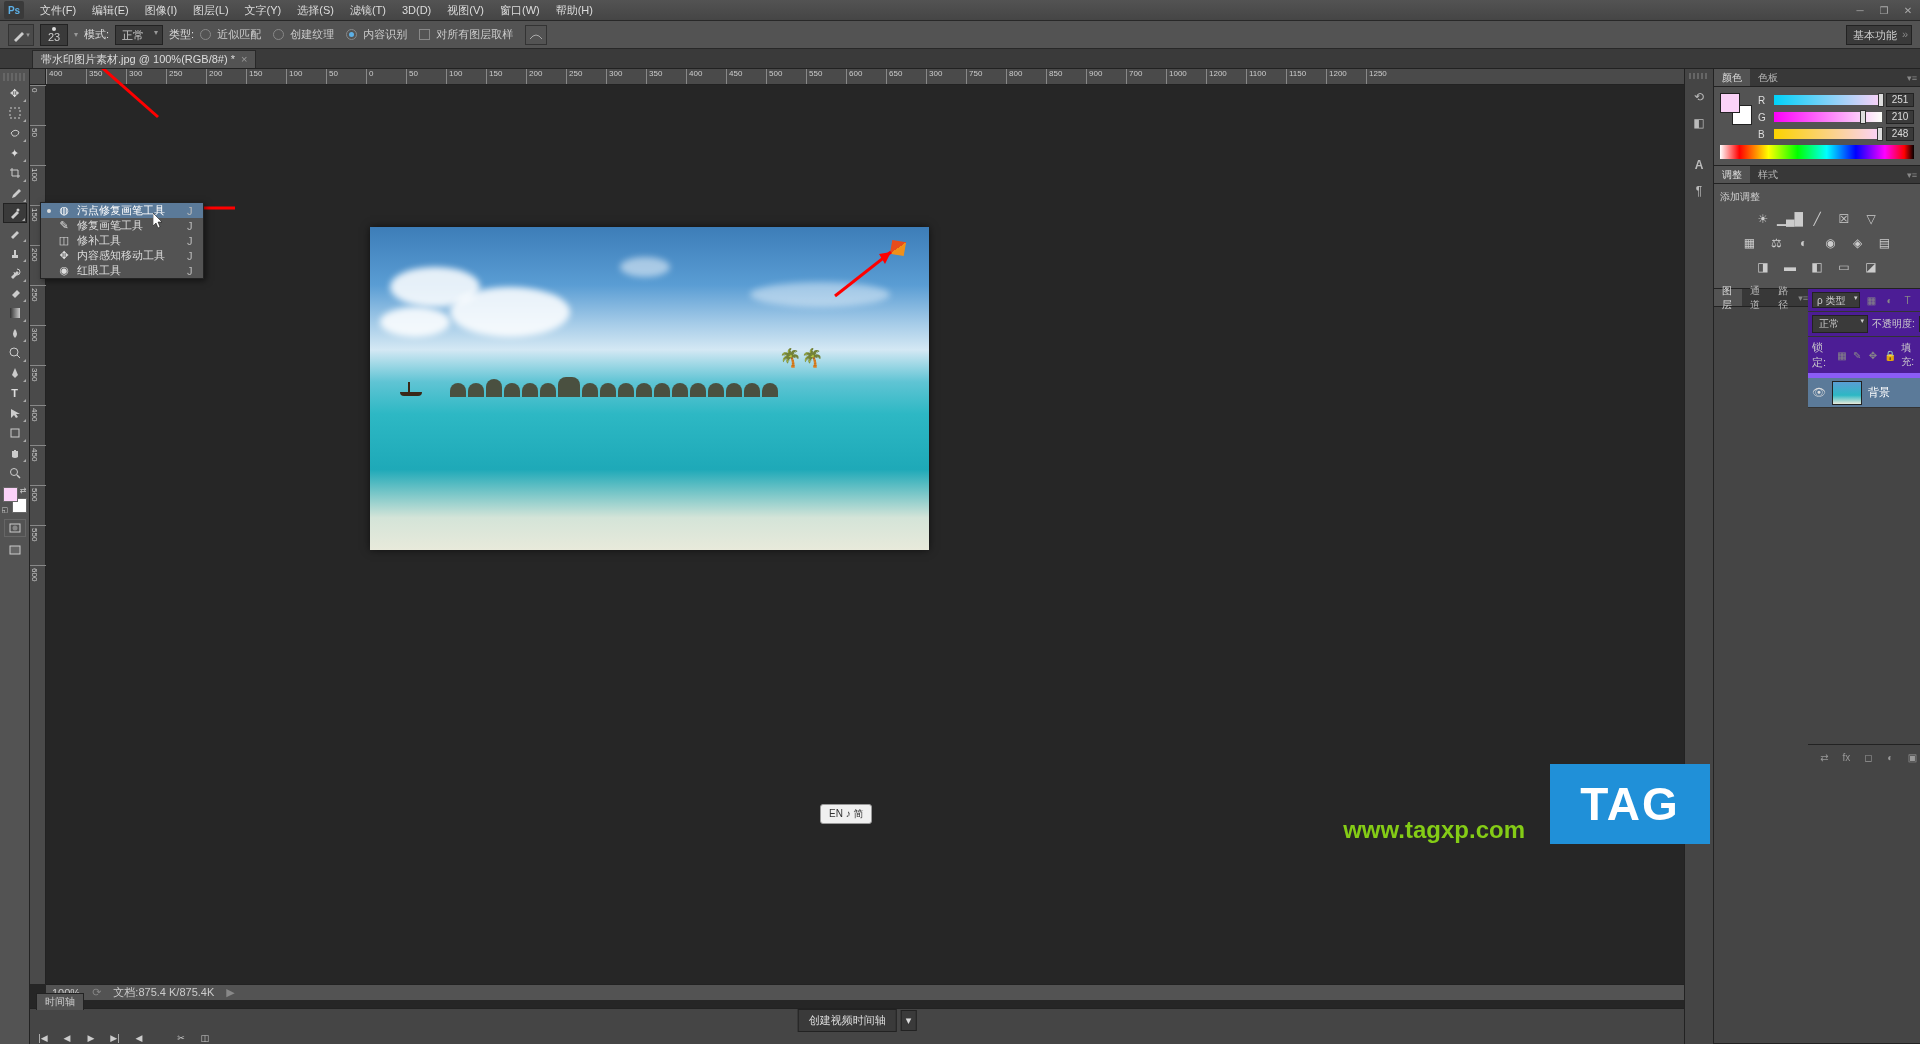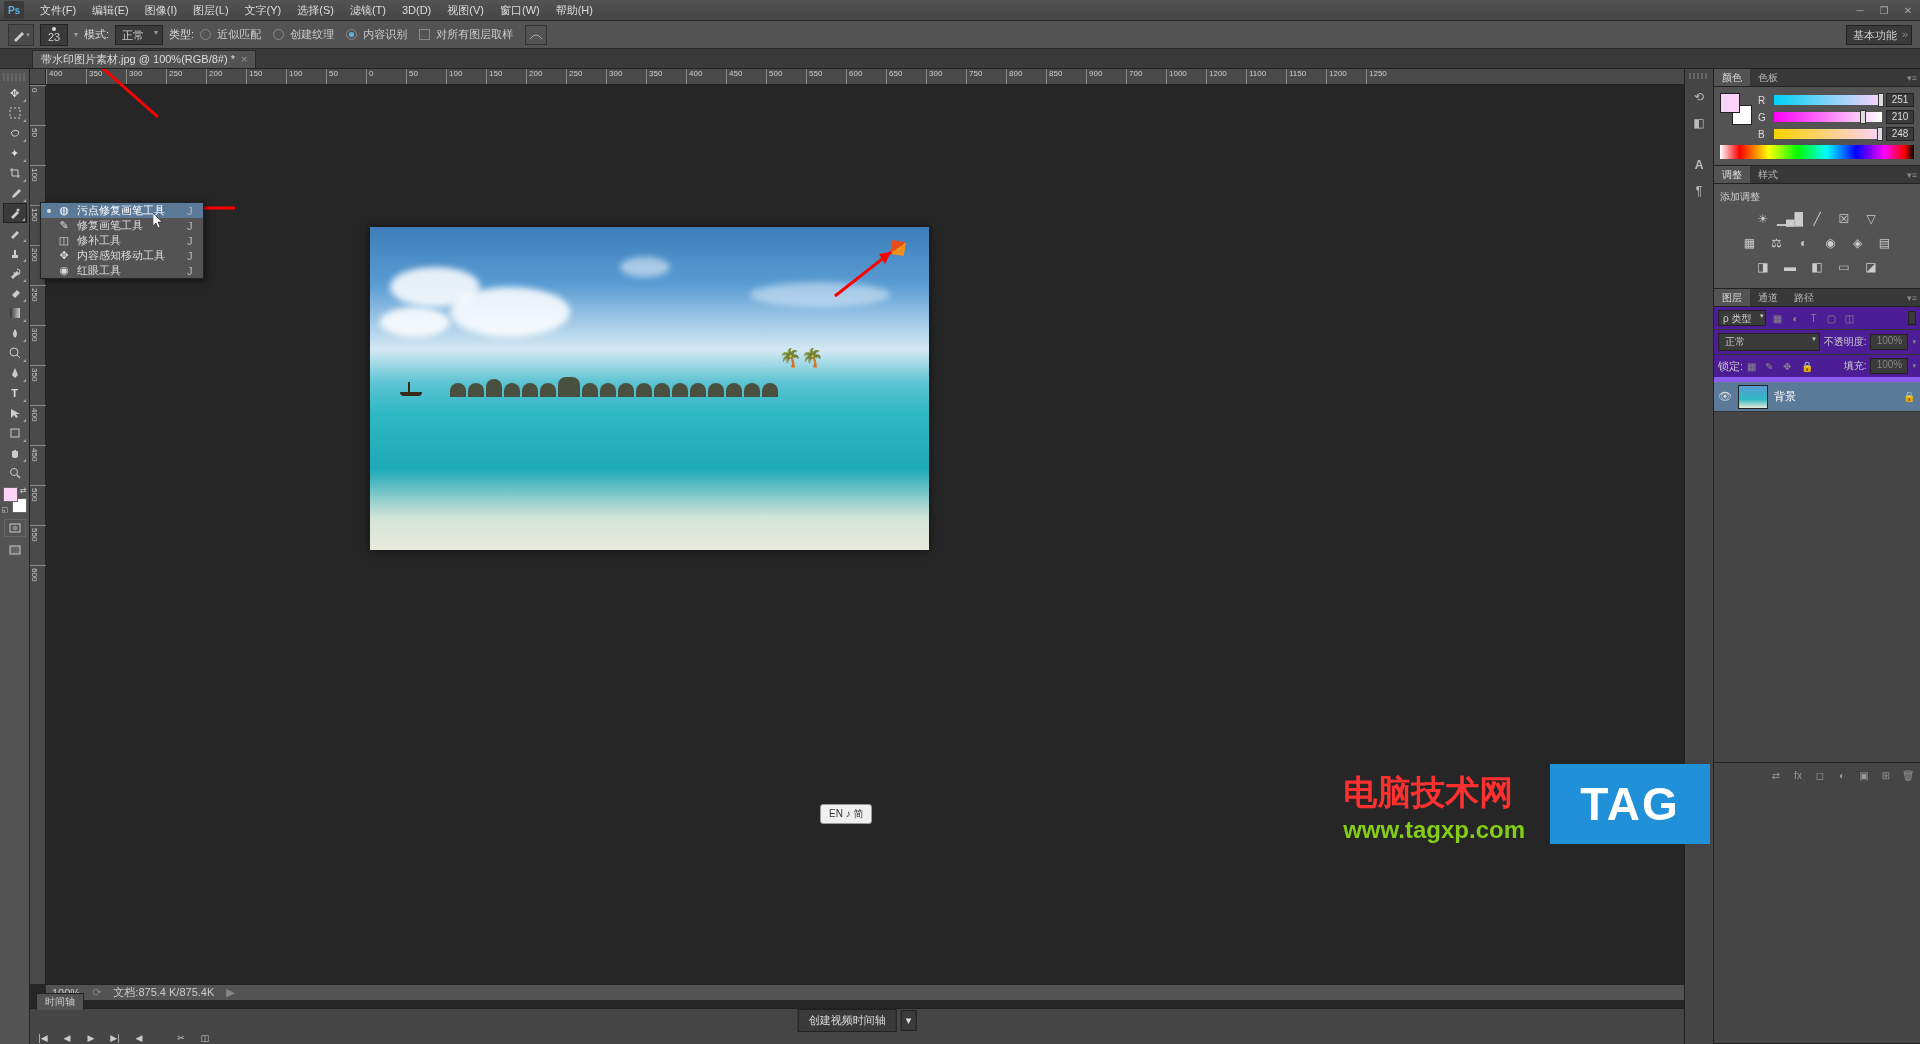--- a/index.html
+++ b/index.html
@@ -619,21 +619,21 @@
         <div class="adj-row">
           <div class="adj-icon">◨</div>
           <div class="adj-icon">▬</div>
           <div class="adj-icon">◧</div>
           <div class="adj-icon">▭</div>
           <div class="adj-icon">◪</div>
         </div>
       </div>
     </div>
 
-    <div class="panel-group" style="flex:1;display:flex;flex-direction:column">
+    <div class="panel-group" style="flex:1;display:flex;flex-direction:row">
       <div class="panel-tabs">
         <div class="panel-tab active">图层</div>
         <div class="panel-tab">通道</div>
         <div class="panel-tab">路径</div>
         <div class="panel-menu">▾≡</div>
       </div>
       <div class="layers-body">
         <div class="layers-filter">
           <div class="lf-dropdown">ρ 类型</div>
           <div class="lf-icons">
@@ -678,18 +678,17 @@
           <div class="lb-btn">⊞</div>
           <div class="lb-btn">🗑</div>
         </div>
       </div>
     </div>
   </div>
 </div>
 
 <div class="ime-indicator">EN ♪ 简</div>
 <div class="site-watermark">
-  <div class="wm-text1">电脑技术网</div>
   <div class="wm-text2">www.tagxp.com</div>
 </div>
 <div class="tag-watermark">
   <div class="tag-text">TAG</div>
 </div>
 
 </body></html>

